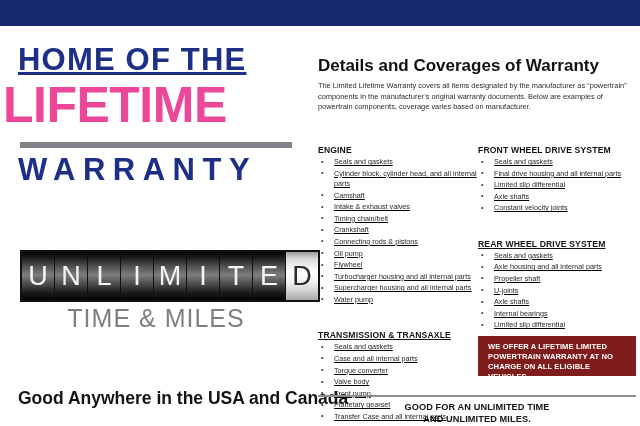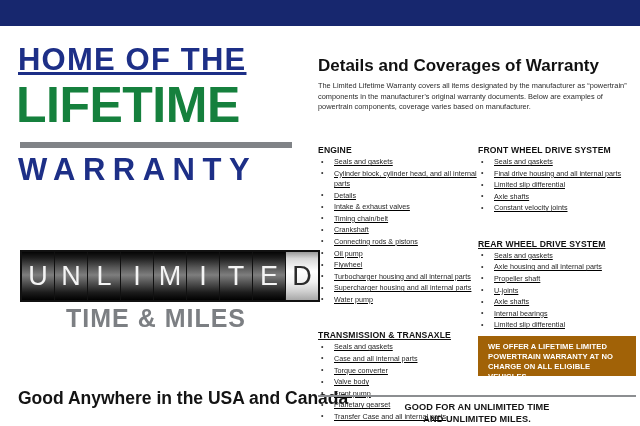--- a/index.html
+++ b/index.html
@@ -48,23 +48,23 @@
     color: #1d2f87;
     font-weight: bold;
     font-size: 31px;
     line-height: 31px;
     letter-spacing: 1.2px;
     white-space: nowrap;
     text-decoration: underline;
   }
   .hero-lifetime {
     position: absolute;
-    left: 16px; top: 54px;
+    left: 3px; top: 54px;
     width: 290px;
-    color: #15803d;
+    color: #ec4899;
     font-weight: bold;
     font-size: 50px;
     line-height: 50px;
     letter-spacing: -0.5px;
     white-space: nowrap;
   }
   .hero-rule {
     position: absolute;
     left: 20px; top: 116px;
     width: 272px;
@@ -124,21 +124,21 @@
         #cfcfcf 82%,
         #a8a8a8 100%);
     color: #2b2b2b;
   }
   .odo-sub {
     position: absolute;
     left: 20px; top: 278px;
     width: 272px;
     text-align: center;
     color: #7c7f83;
-    font-weight: bold;
+    font-weight: normal;
     font-size: 25px;
     letter-spacing: 1px;
     line-height: 28px;
   }
 
   .left-tagline {
     position: absolute;
     left: 18px; top: 362px;
     width: 284px;
     color: #141414;
@@ -213,21 +213,21 @@
     font-size: 7px;
     color: #333333;
   }
 
   
   .callout {
     position: absolute;
     left: 168px; top: 302px;
     width: 158px;
     height: 40px;
-    background: #a16207;
+    background: #7f1d1d;
     box-sizing: border-box;
     padding: 6px 10px 5px 10px;
   }
   .callout-text {
     color: #ffffff;
     font-weight: bold;
     font-size: 7.6px;
     line-height: 10px;
     letter-spacing: 0.1px;
   }
@@ -289,21 +289,21 @@
 
     <div class="details-title">Details and Coverages of Warranty</div>
 
     <div class="details-intro">The Limited Lifetime Warranty covers all items designated by the manufacturer as “powertrain” components in the manufacturer’s original warranty documents. Below are examples of powertrain components, coverage varies based on manufacturer.</div>
 
     <div class="col col-left" id="col-left">
         <div class="sec-head">ENGINE</div>
         <ul class="sec-list">
           <li>Seals and gaskets</li>
           <li>Cylinder block, cylinder head, and all internal parts</li>
-          <li>Details</li>
+          <li>Camshaft</li>
           <li>Intake &amp; exhaust valves</li>
           <li>Timing chain/belt</li>
           <li>Crankshaft</li>
           <li>Connecting rods &amp; pistons</li>
           <li>Oil pump</li>
           <li>Flywheel</li>
           <li>Turbocharger housing and all internal parts</li>
           <li>Supercharger housing and all internal parts</li>
           <li>Water pump</li>
         </ul>

